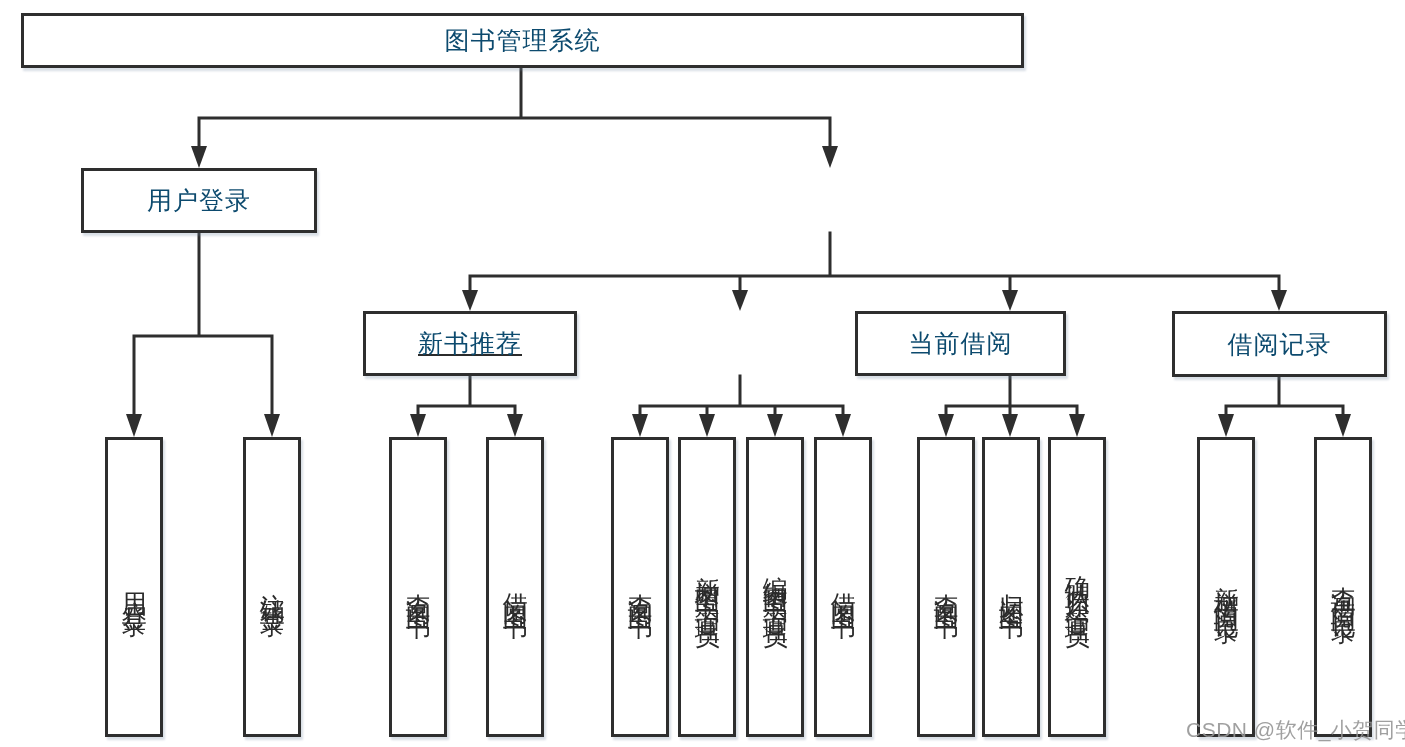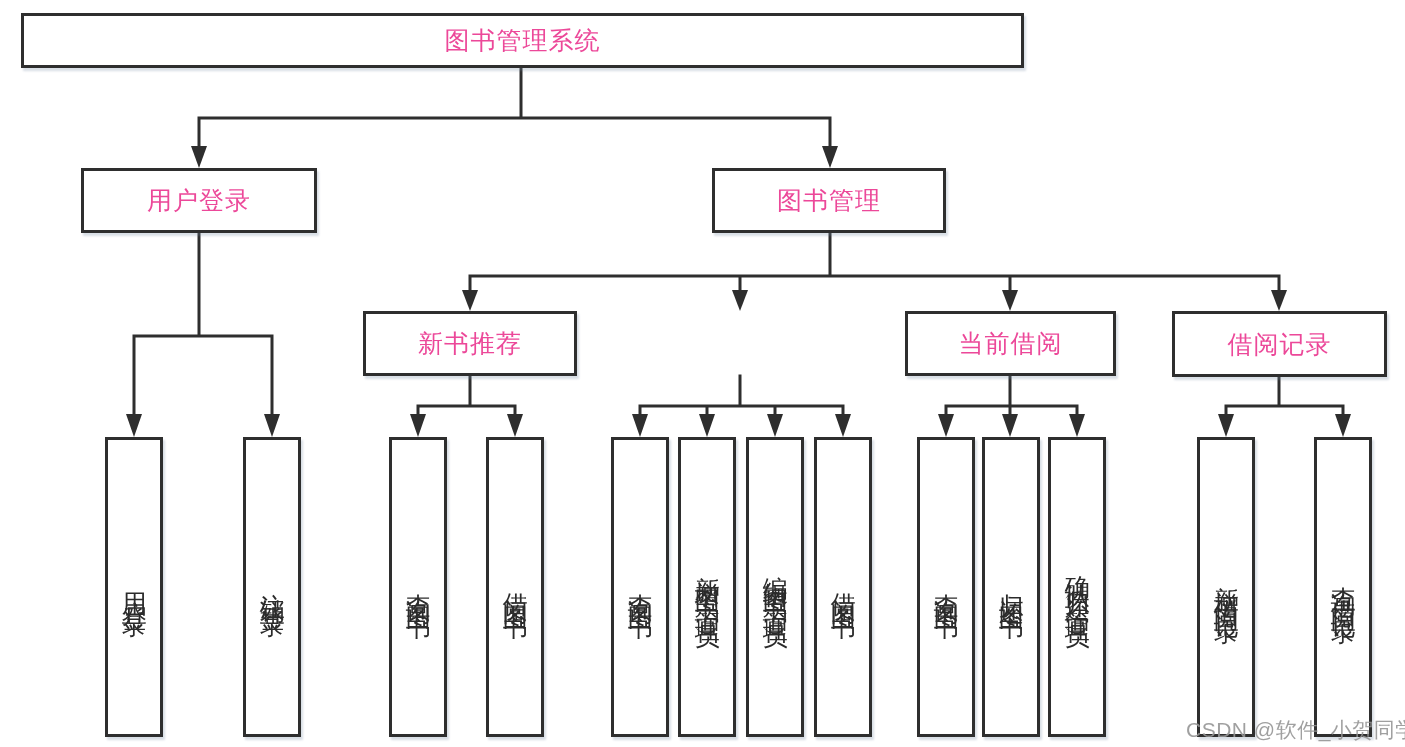--- a/index.html
+++ b/index.html
@@ -30,21 +30,21 @@
     display: flex;
     align-items: center;
     justify-content: center;
     color: #2b2b2b;
     box-shadow: 2px 3px 2px rgba(120, 140, 165, 0.28);
   }
   .h-label {
     font-size: 25px;
     letter-spacing: 1px;
     white-space: nowrap;
-    color: #ec4899;
+    color: #0c4a6e;
   }
   .v-label {
     writing-mode: vertical-rl;
     text-orientation: mixed;
     font-size: 25px;
     letter-spacing: 7px;
     line-height: 1.1;
     white-space: nowrap;
     color: #2b2b2b;
   }
@@ -55,23 +55,23 @@
     font-size: 21px;
     color: rgba(150, 150, 150, 0.9);
     letter-spacing: 0.5px;
     white-space: nowrap;
     z-index: 5;
   }
   
   .n-root            { left: 21px;   top: 13px;  width: 1003px; height: 55px; }
   .n-user-login      { left: 81px;   top: 168px; width: 236px;  height: 65px; }
   .n-book-mgmt       { left: 712px;  top: 168px; width: 234px;  height: 65px; }
-  .n-new-books       { left: 363px;  top: 311px; width: 214px;  height: 65px; }
+  .n-new-books       { left: 363px;  top: 311px; width: 214px;  height: 65px; text-decoration: underline; }
   .n-book-borrow     { left: 632px;  top: 311px; width: 216px;  height: 65px; }
-  .n-current-borrow  { left: 905px;  top: 311px; width: 211px;  height: 65px; }
+  .n-current-borrow  { left: 855px;  top: 311px; width: 211px;  height: 65px; }
   .n-borrow-records  { left: 1172px; top: 311px; width: 215px;  height: 66px; }
   .leaf { top: 437px; width: 58px; height: 300px; }
   .l-login-1   { left: 105px; }
   .l-login-2   { left: 243px; }
   .l-newb-1    { left: 389px; }
   .l-newb-2    { left: 486px; }
   .l-borrow-1  { left: 611px; }
   .l-borrow-2  { left: 678px; }
   .l-borrow-3  { left: 746px; }
   .l-borrow-4  { left: 814px; }
@@ -119,23 +119,20 @@
     </g>
   </svg>
 
   <div class="box n-root">
     <span class="h-label">图书管理系统</span>
   </div>
 
   <div class="box n-user-login">
     <span class="h-label">用户登录</span>
   </div>
-  <div class="box n-book-mgmt">
-    <span class="h-label">图书管理</span>
-  </div>
 
   <div class="box n-new-books">
     <span class="h-label">新书推荐</span>
   </div>
   <div class="box n-current-borrow">
     <span class="h-label">当前借阅</span>
   </div>
   <div class="box n-borrow-records">
     <span class="h-label">借阅记录</span>
   </div>

